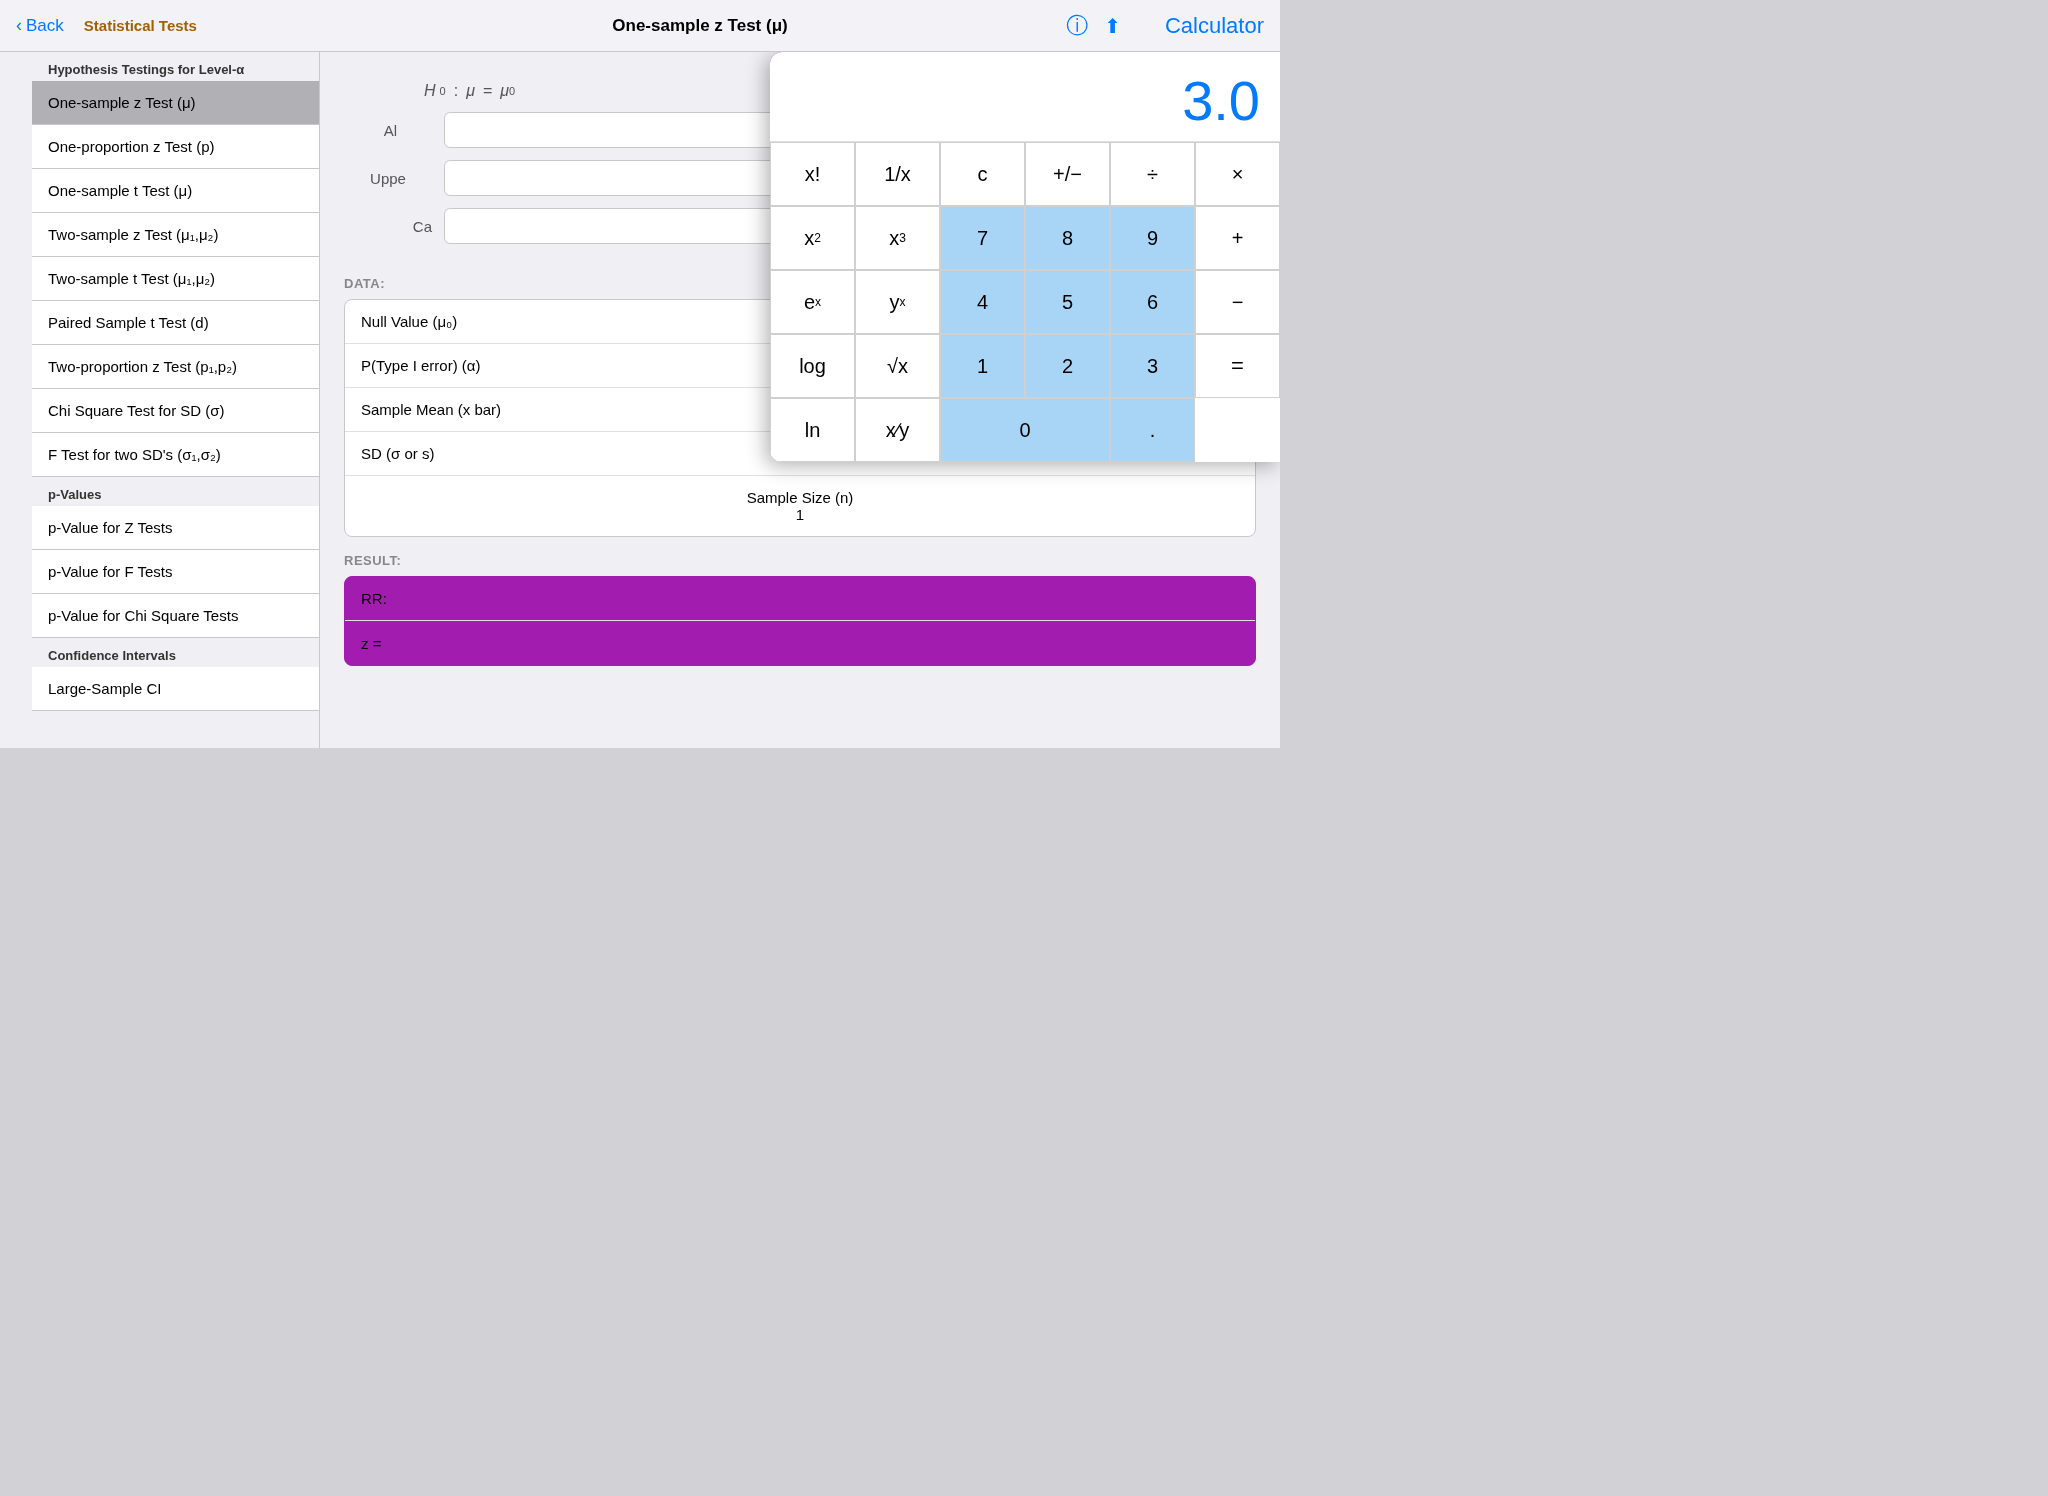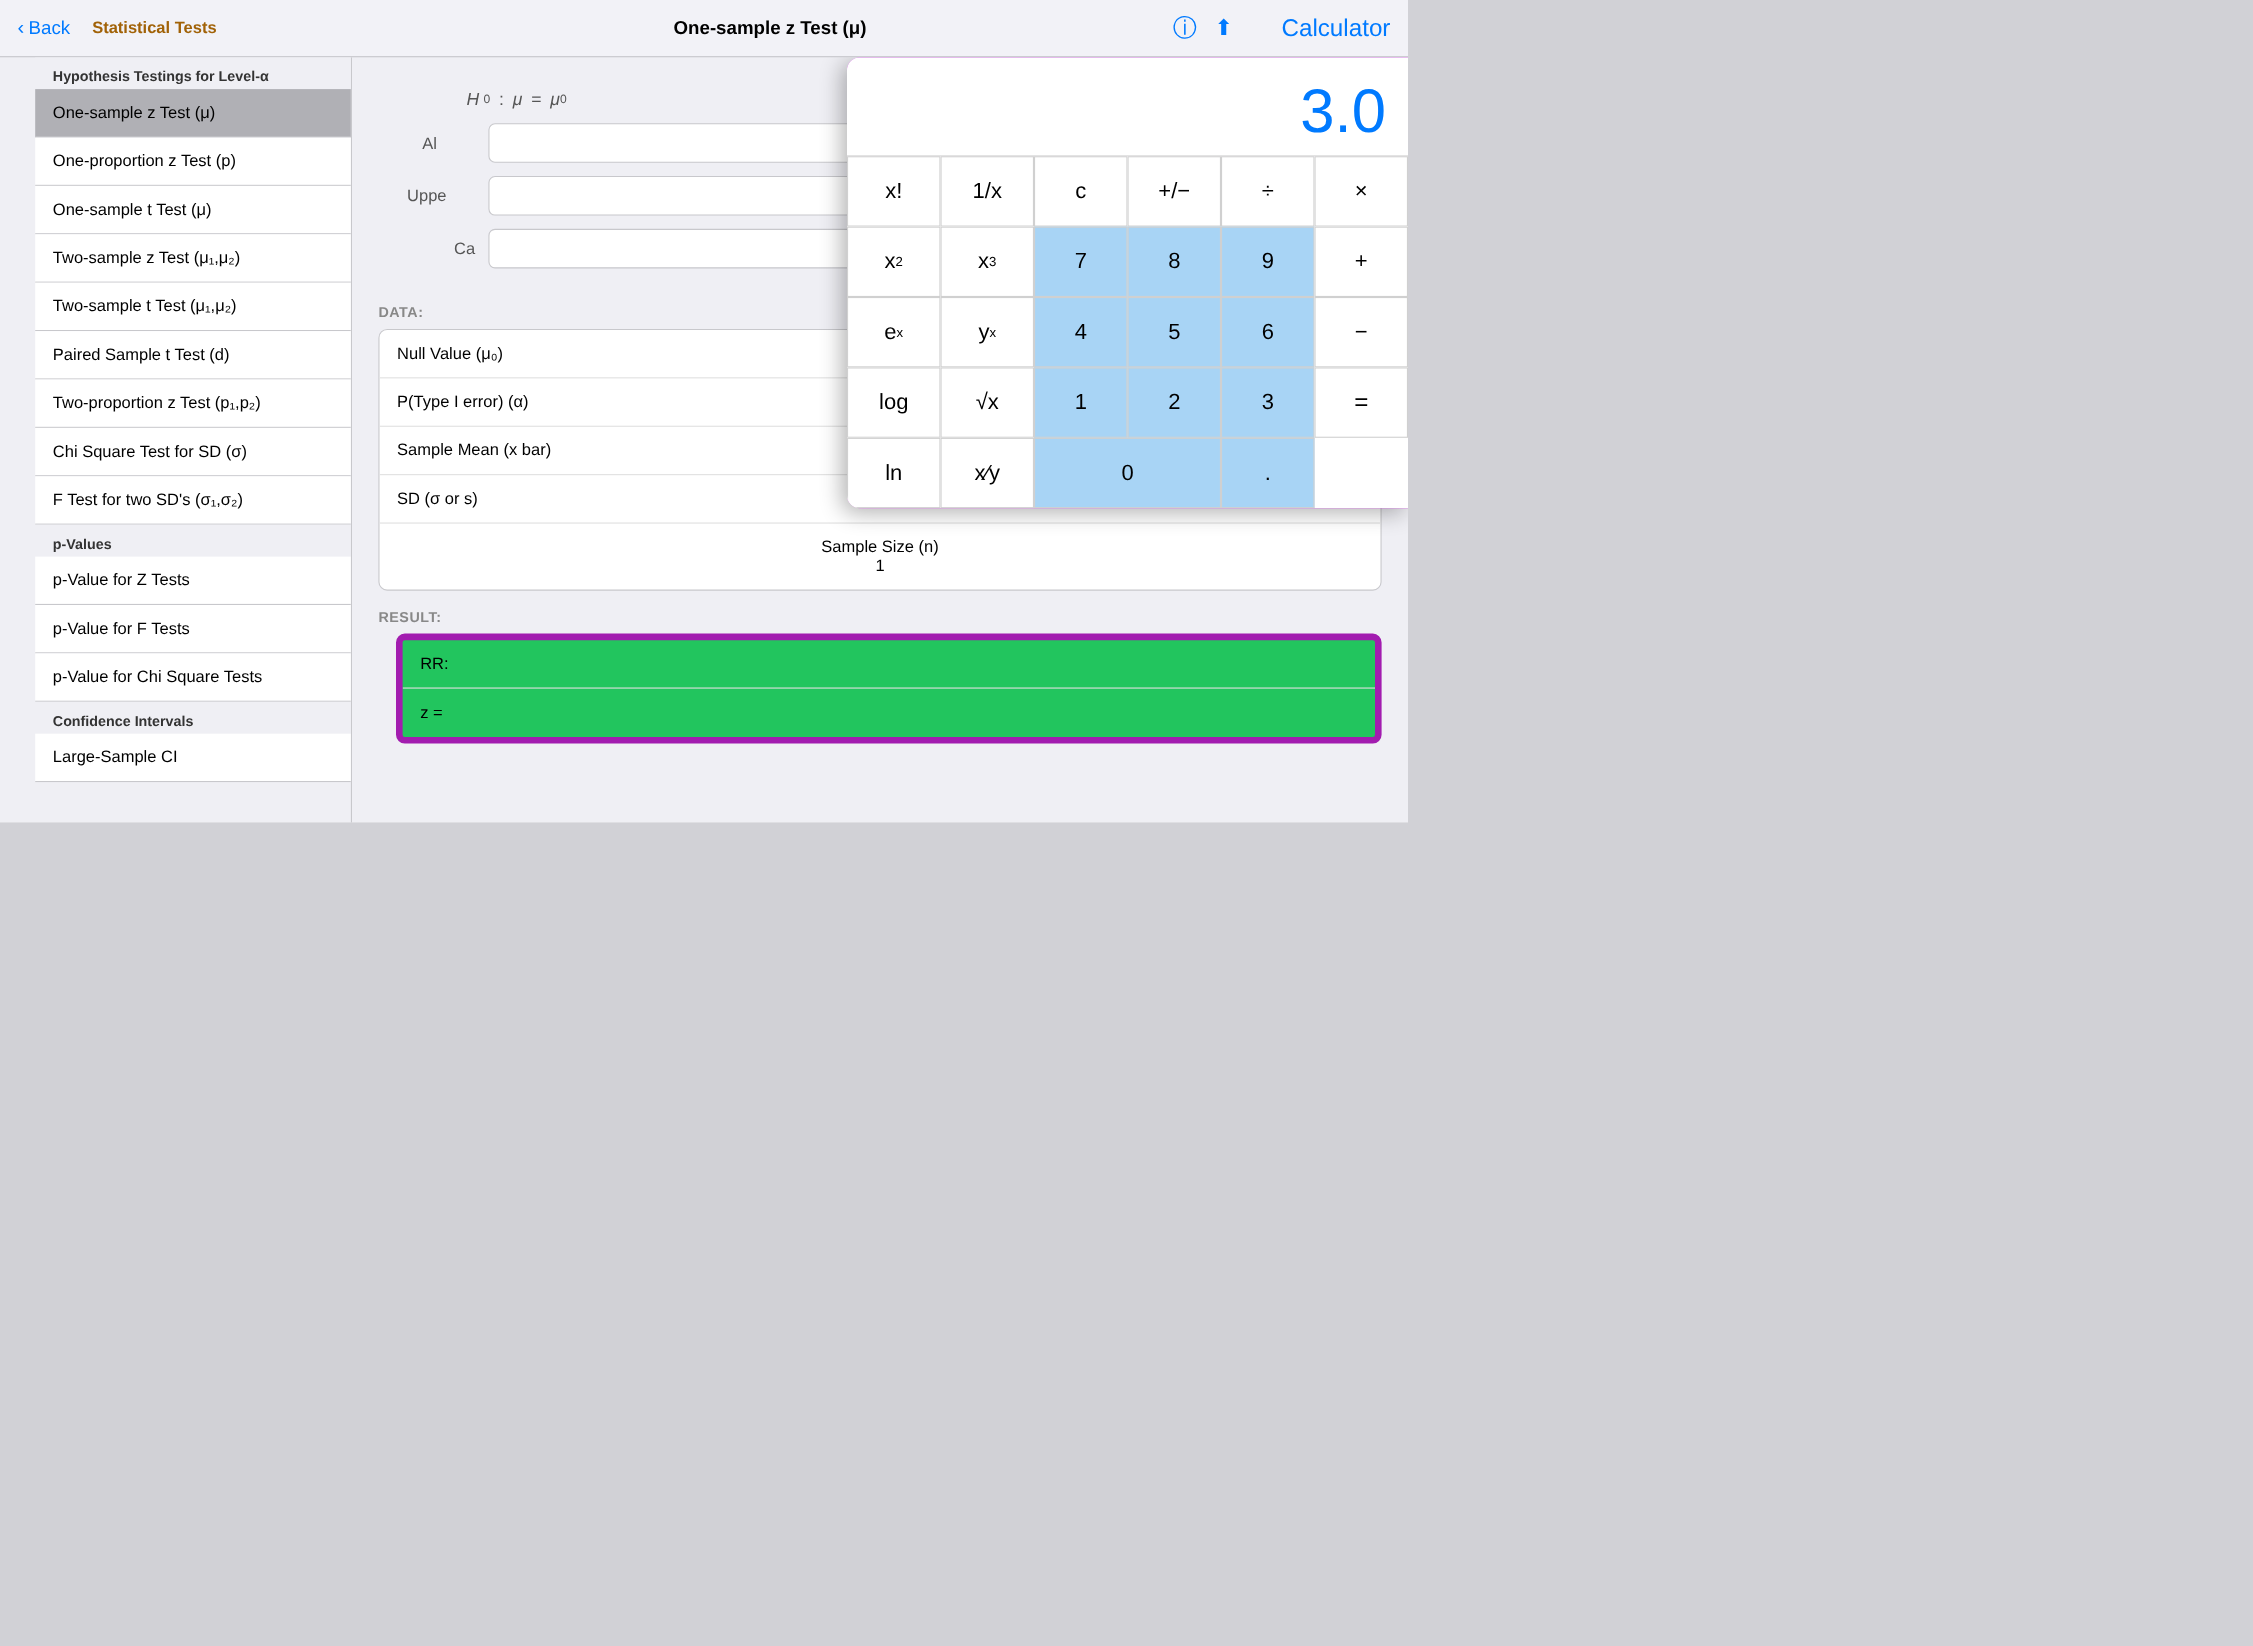--- a/index.html
+++ b/index.html
@@ -114,21 +114,21 @@
       position: relative;
       padding: 0;
     }
 
     
     .calculator-popup {
       position: absolute;
       top: 0;
       right: 0;
       width: 510px;
-      background: #d946ef;
+      background: #a21caf;
       border-radius: 12px 0 0 12px;
       box-shadow: -4px 4px 20px rgba(0,0,0,0.3);
       overflow: hidden;
       z-index: 100;
     }
     .calc-display {
       background: #fff;
       text-align: right;
       padding: 16px 20px 8px 20px;
       font-size: 56px;
@@ -201,25 +201,24 @@
       color: #000;
     }
     .data-row-value {
       font-size: 15px;
       color: #c8c8cc;
     }
     .data-row-value.has-value {
       color: #000;
     }
     .result-table {
-      background: #22c55e;
+      background: #a21caf;
       border-radius: 8px;
       overflow: hidden;
-      border: 6px solid #a21caf;
-      margin-left: 16px;
+      border: 1px solid #a21caf;
     }
     .result-row {
       display: flex;
       align-items: center;
       padding: 13px 16px;
       border-bottom: 1px solid #e0e0e0;
       min-height: 44px;
     }
     .result-row:last-child { border-bottom: none; }
     .result-row-label {

